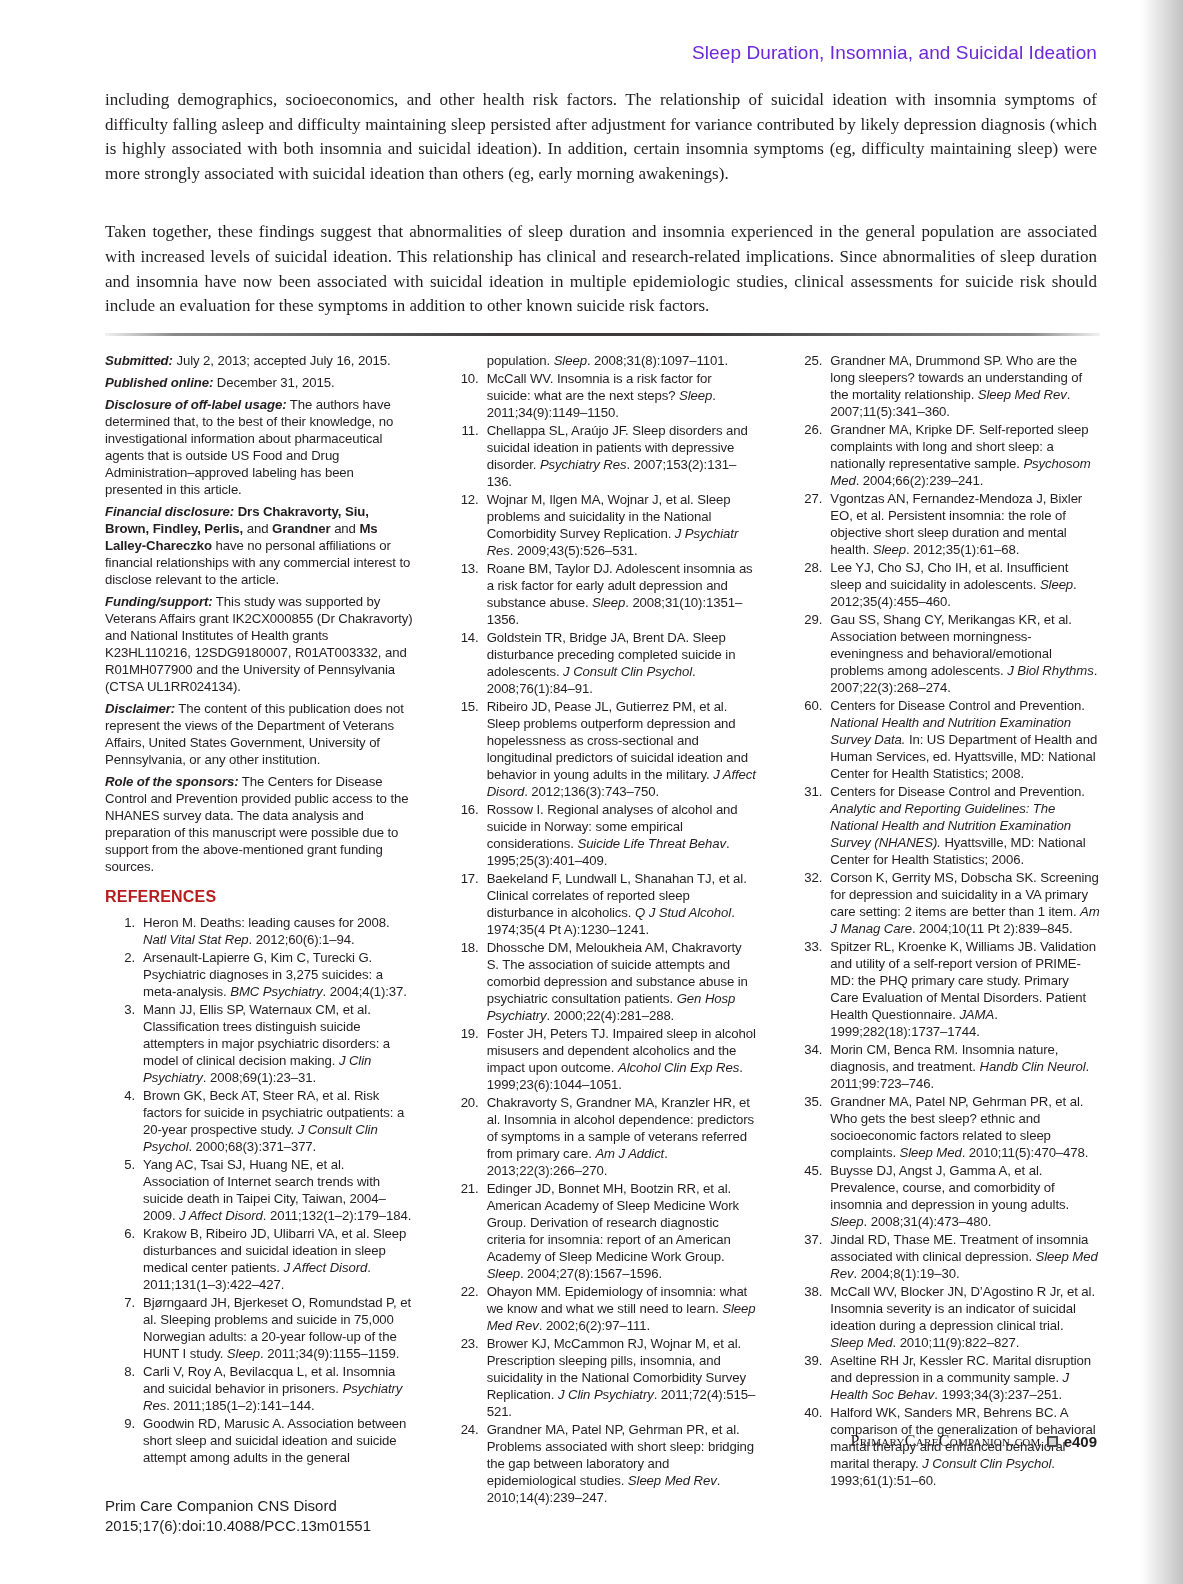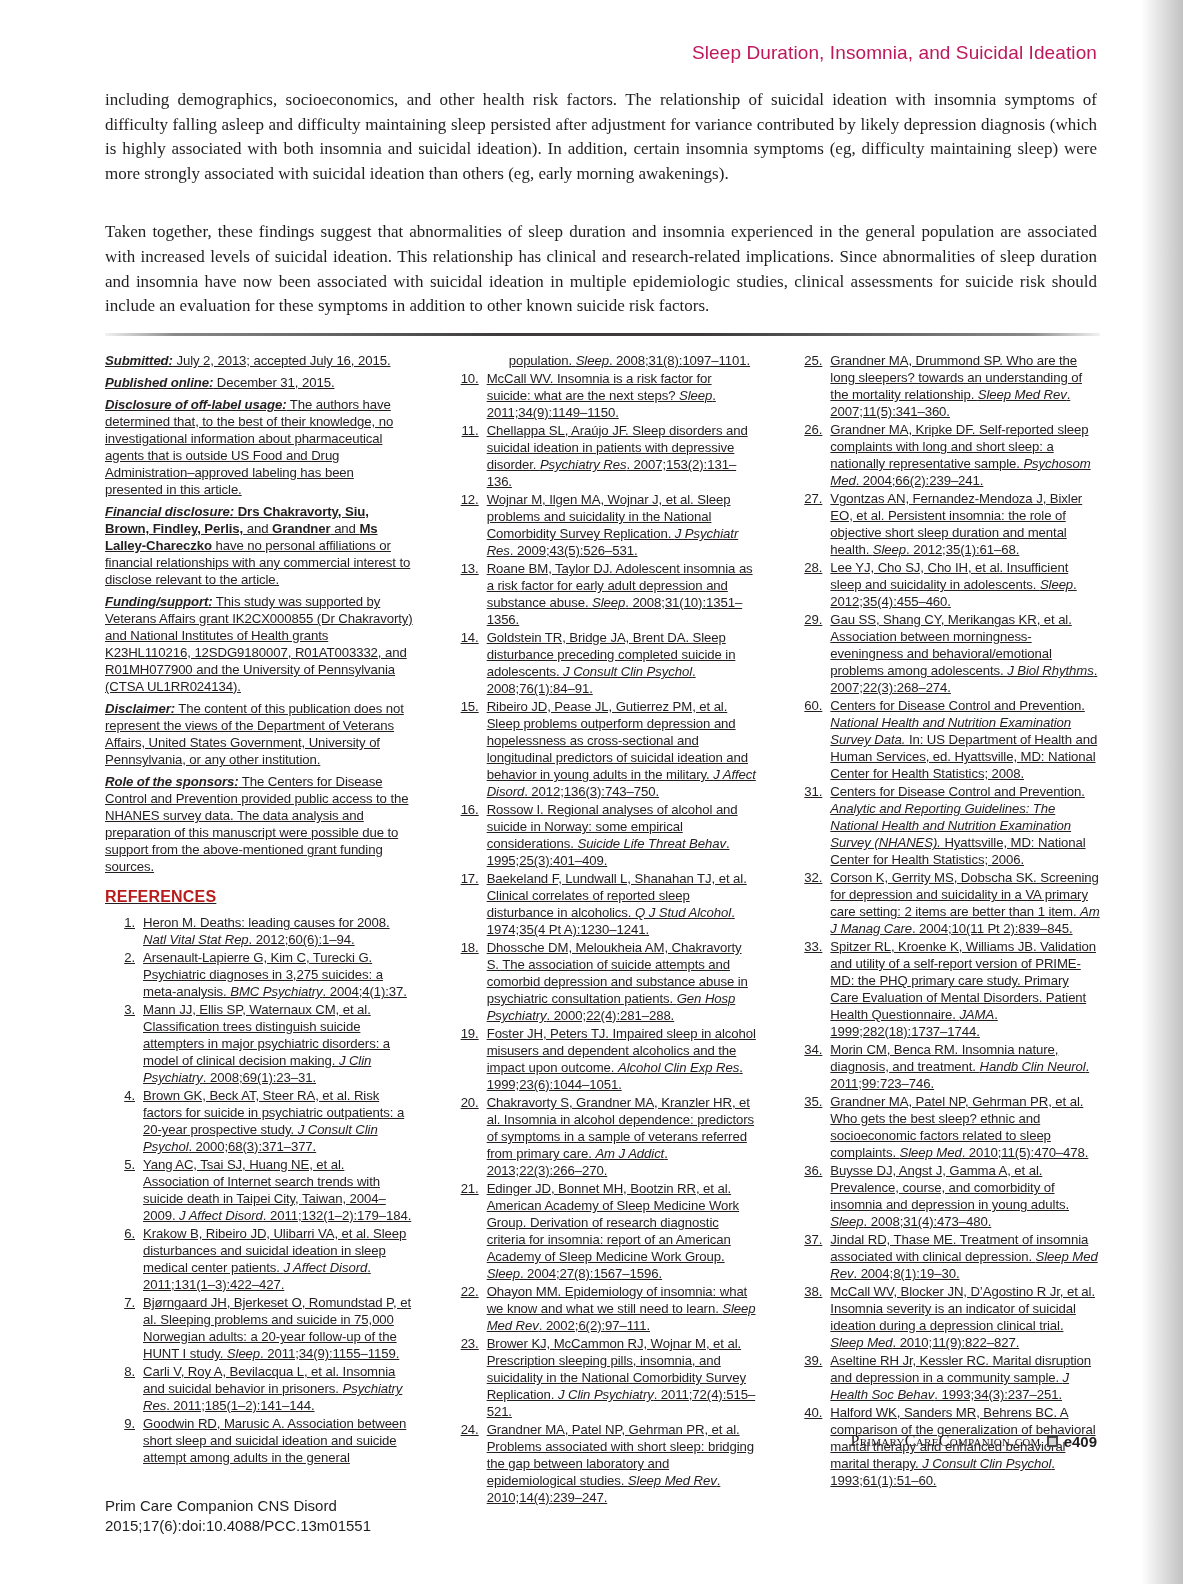--- a/index.html
+++ b/index.html
@@ -7,51 +7,51 @@
     position:relative; width:1183px; height:1584px; background:#ffffff;
     overflow:hidden; color:#211e1f;
   }
   .page-edge {
     position:absolute; top:0; right:0; width:42px; height:100%;
     background:linear-gradient(90deg, rgba(197,197,197,0) 0%, #c2c2c2 100%);
     pointer-events:none;
   }
   .running-head {
     position:absolute; top:42px; right:86px;
-    font-family:"Liberation Sans", sans-serif; font-size:19px; color:#be185d;
+    font-family:"Liberation Sans", sans-serif; font-size:19px; color:#6d28d9;
     letter-spacing:0.1px;
   }
   .abstract {
     position:absolute; top:88px; left:105px; right:86px;
     display:flex; gap:34px;
     font-family:"Liberation Serif", serif; font-size:17px; line-height:24.6px;
     text-align:justify; color:#211e1f;flex-direction:column;
   }
   .abstract p { margin:0; flex:1; }
   .rule {
     position:absolute; top:333px; left:105px; right:83px; height:3px;
     background:linear-gradient(90deg,#f2f2f2 0%, #8a8a8a 7%, #3c3a3a 40%, #3c3a3a 60%, #8a8a8a 93%, #f2f2f2 100%);
   }
   .threecol {
     position:absolute; top:352px; left:105px; right:83px;
     display:flex; gap:36px;
     font-family:"Liberation Sans", sans-serif; font-size:13.2px; line-height:17px;
-    color:#231f20; letter-spacing:-0.1px;text-decoration:underline;
+    color:#231f20; letter-spacing:-0.1px;
   }
   .col { flex:1; min-width:0; }
   .fm-item { margin:0 0 5px 0; }
   .fm-label { font-weight:bold; font-style:italic; }
   .refs-heading {
     font-family:"Liberation Sans", sans-serif; font-size:16px; font-weight:bold;
     margin:13px 0 9px 0; letter-spacing:0.2px; color:#b91c1c;
   }
   .ref-row { display:flex; align-items:flex-start; margin:0 0 1px 0; }
   .ref-num { flex:0 0 30px; text-align:right; padding-right:8px; }
   .ref-text { flex:1; min-width:0; }
-  .ref-carry { margin:0 0 1px 60px; }
+  .ref-carry { margin:0 0 1px 38px; }
   .footer-left {
     position:absolute; left:105px; top:1496px;
     font-family:"Liberation Sans", sans-serif; font-size:15px; line-height:20px;
     color:#1e1c1d;
   }
   .footer-right {
     position:absolute; right:86px; top:1432px;
     font-family:"Liberation Serif", serif; font-size:16px; color:#1e1c1d;
     display:flex; align-items:center; gap:6px;
   }
@@ -234,21 +234,21 @@
           </div>
           <div class="ref-row">
             <span class="ref-num">34.</span>
             <span class="ref-text">Morin CM, Benca RM. Insomnia nature, diagnosis, and treatment. <i>Handb Clin Neurol</i>. 2011;99:723–746.</span>
           </div>
           <div class="ref-row">
             <span class="ref-num">35.</span>
             <span class="ref-text">Grandner MA, Patel NP, Gehrman PR, et al. Who gets the best sleep? ethnic and socioeconomic factors related to sleep complaints. <i>Sleep Med</i>. 2010;11(5):470–478.</span>
           </div>
           <div class="ref-row">
-            <span class="ref-num">36.</span>
+            <span class="ref-num">45.</span>
             <span class="ref-text">Buysse DJ, Angst J, Gamma A, et al. Prevalence, course, and comorbidity of insomnia and depression in young adults. <i>Sleep</i>. 2008;31(4):473–480.</span>
           </div>
           <div class="ref-row">
             <span class="ref-num">37.</span>
             <span class="ref-text">Jindal RD, Thase ME. Treatment of insomnia associated with clinical depression. <i>Sleep Med Rev</i>. 2004;8(1):19–30.</span>
           </div>
           <div class="ref-row">
             <span class="ref-num">38.</span>
             <span class="ref-text">McCall WV, Blocker JN, D’Agostino R Jr, et al. Insomnia severity is an indicator of suicidal ideation during a depression clinical trial. <i>Sleep Med</i>. 2010;11(9):822–827.</span>
           </div>

